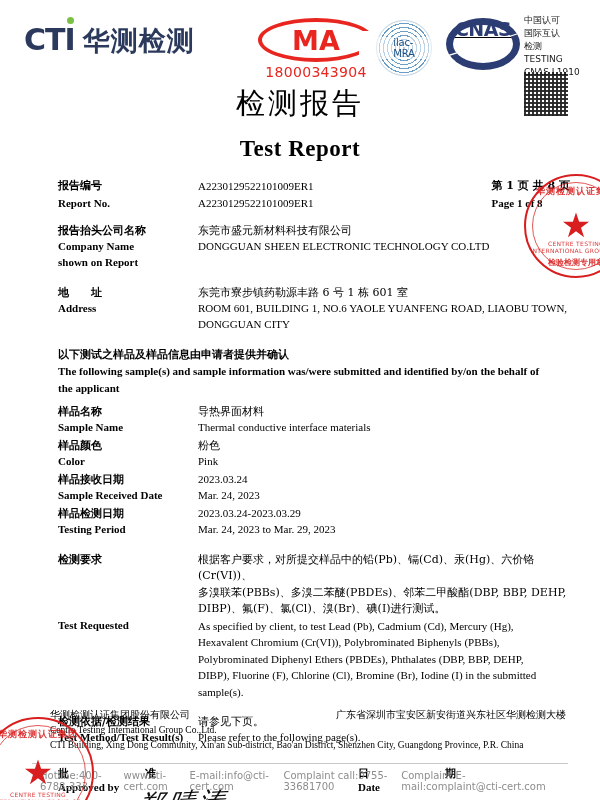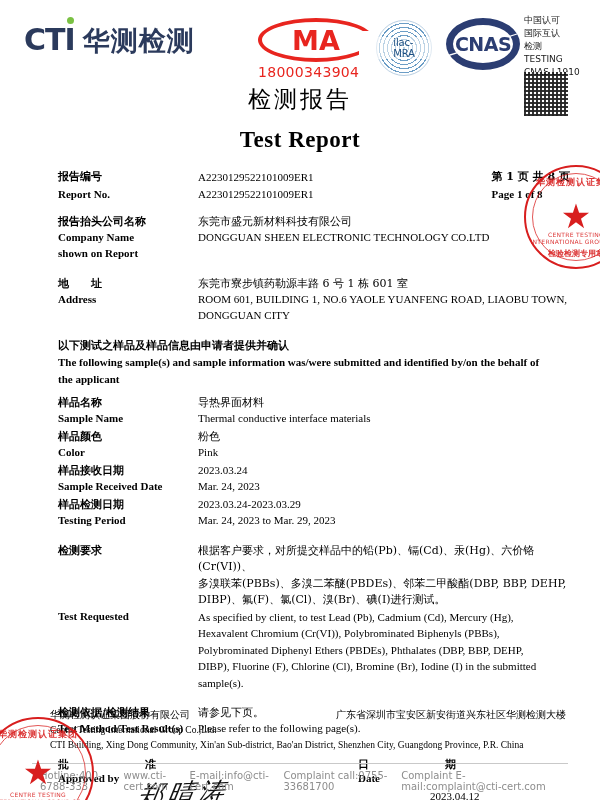--- a/index.html
+++ b/index.html
@@ -33,21 +33,21 @@
     position: absolute; right: 1px; top: -5px;
     width: 7px; height: 7px; border-radius: 50%;
     background: #7ac143;
   }
   .cti-cn {
     font-family: "DejaVu Sans", sans-serif;
     font-weight: bold; font-size: 27px;
     color: #2b3a5c; letter-spacing: 1px;
   }
 
-  .cma-logo { position: absolute; left: 258px; top: 18px; }
+  .cma-logo { position: absolute; left: 258px; top: 18px; text-align: center; }
   .cma-ring {
     width: 116px; height: 44px;
     border: 4px solid #e8251f;
     border-radius: 50% / 50%;
     position: relative;
     display: flex; align-items: center; justify-content: center;
   }
   .cma-ring::after {
     content: ""; position: absolute; right: -5px; top: 9px;
     width: 16px; height: 26px; background: #fff;
@@ -75,21 +75,21 @@
   .ilac-txt {
     font-family: "DejaVu Sans", sans-serif;
     font-weight: normal; font-size: 10px; color: #1c4f82;
     background: rgba(255,255,255,.55); padding: 0 19px;
     letter-spacing: -.2px;
   }
 
   .cnas-logo { position: absolute; left: 446px; top: 18px; }
   .cnas-oval {
     width: 74px; height: 52px; position: relative;
-    display: flex; align-items: center; justify-content: center;
+    display: flex; justify-content: center; text-decoration: underline;
   }
   .cnas-oval::before {
     content: ""; position: absolute; inset: 0;
     border: 7px solid #2b3d72; border-radius: 50%;
     clip-path: polygon(0 0, 100% 0, 100% 28%, 0 72%);
   }
   .cnas-oval::after {
     content: ""; position: absolute; inset: 0;
     border: 7px solid #2b3d72; border-radius: 50%;
     clip-path: polygon(0 75%, 100% 30%, 100% 100%, 0 100%);
@@ -111,21 +111,21 @@
     background-color: #fff;
     background-image:
       repeating-linear-gradient(90deg, #111 0 2px, #fff 2px 4px),
       repeating-linear-gradient(0deg, #111 0 2px, #fff 2px 4px);
     background-blend-mode: multiply;
     opacity: .85;
   }
 
   
   .title-cn {
-    text-align: center; font-size: 23px; letter-spacing: 3px;
+    text-align: center; font-size: 29px; letter-spacing: 3px;
     margin-top: 6px; font-family: "DejaVu Serif", serif;
   }
   .title-en {
     text-align: center; font-size: 23px; font-weight: bold;
     margin-top: 12px; letter-spacing: .5px;
     font-family: "Liberation Serif", serif;
   }
 
   
   .body-wrap { padding: 16px 30px 0 58px; position: relative; }

